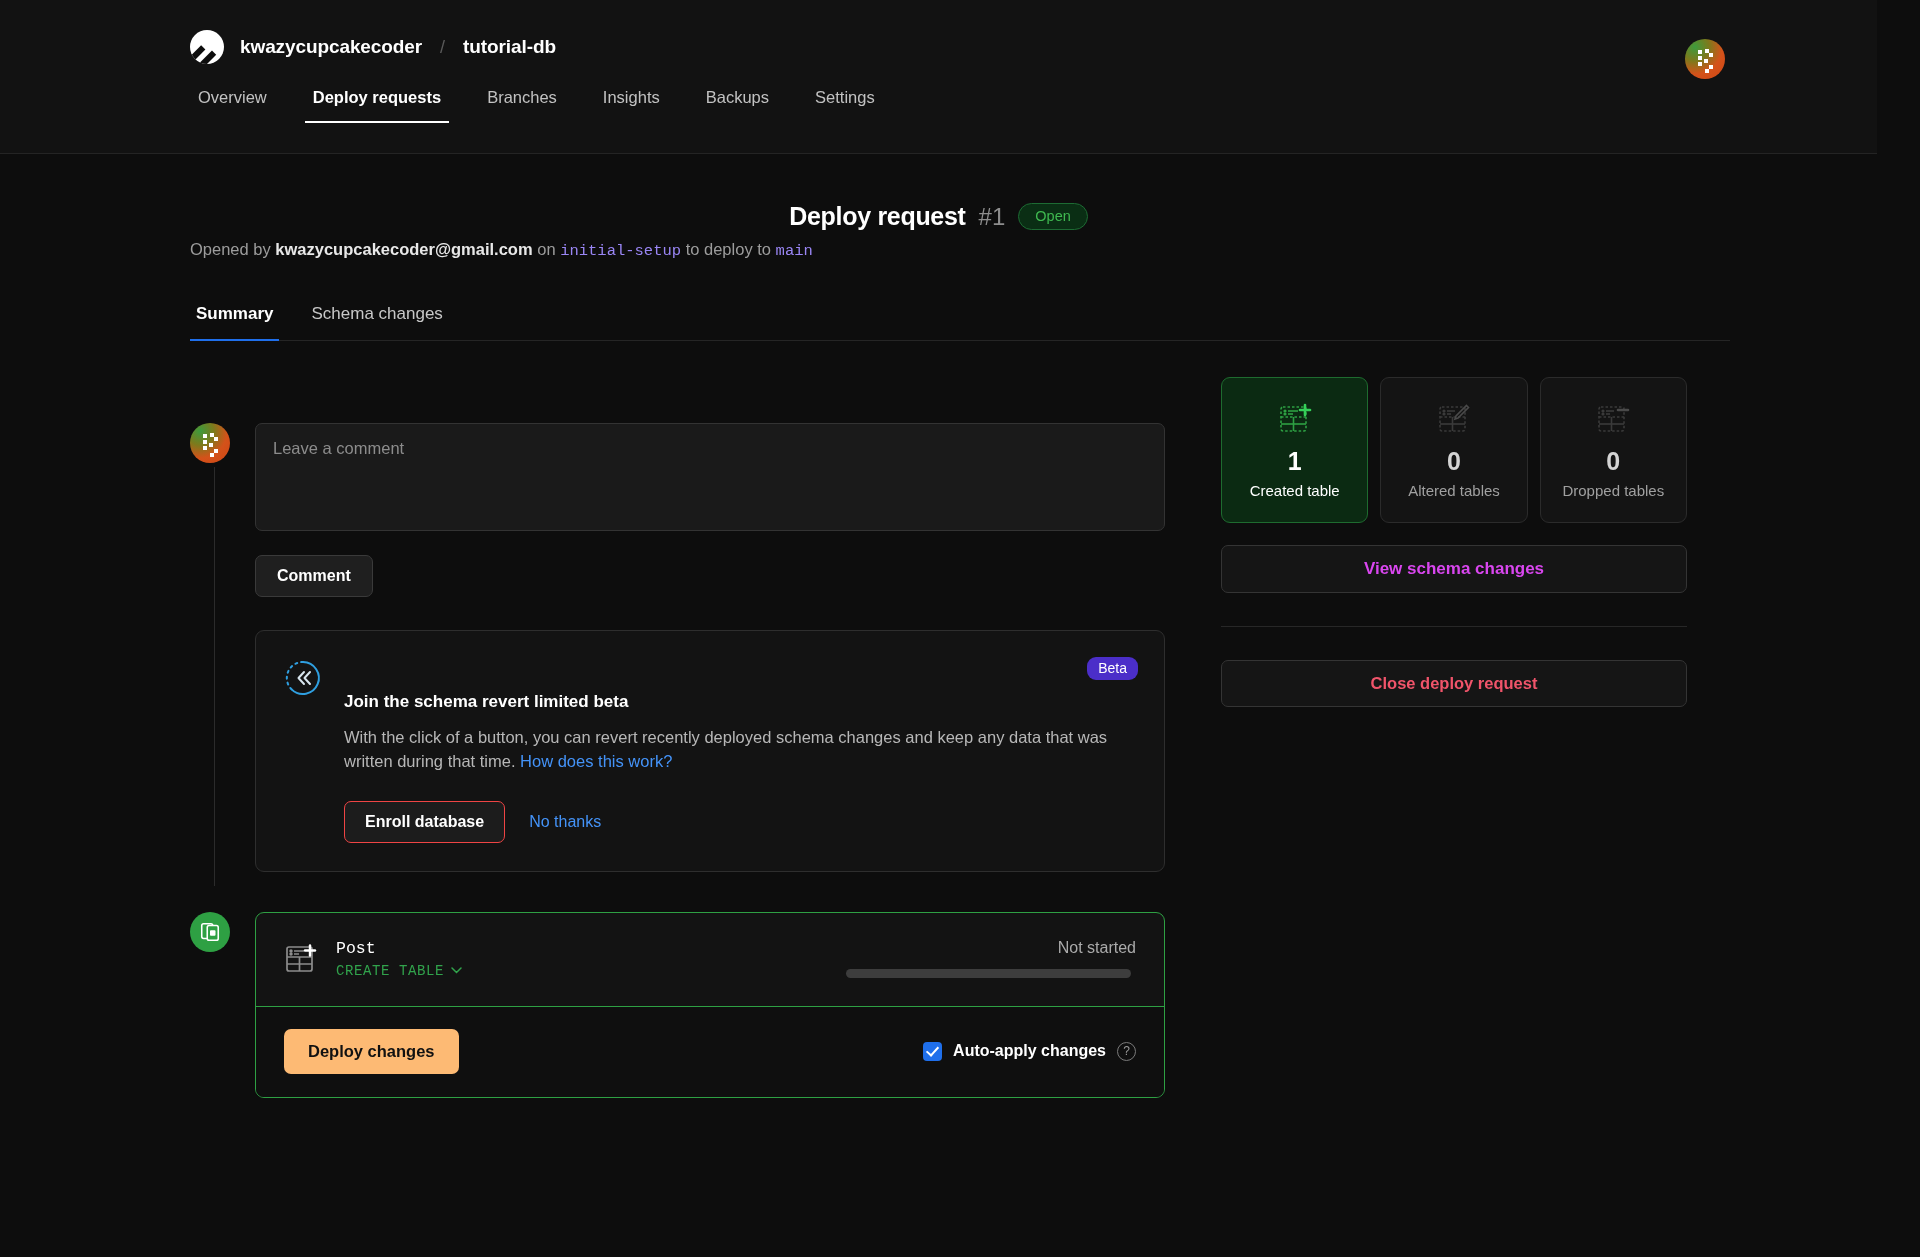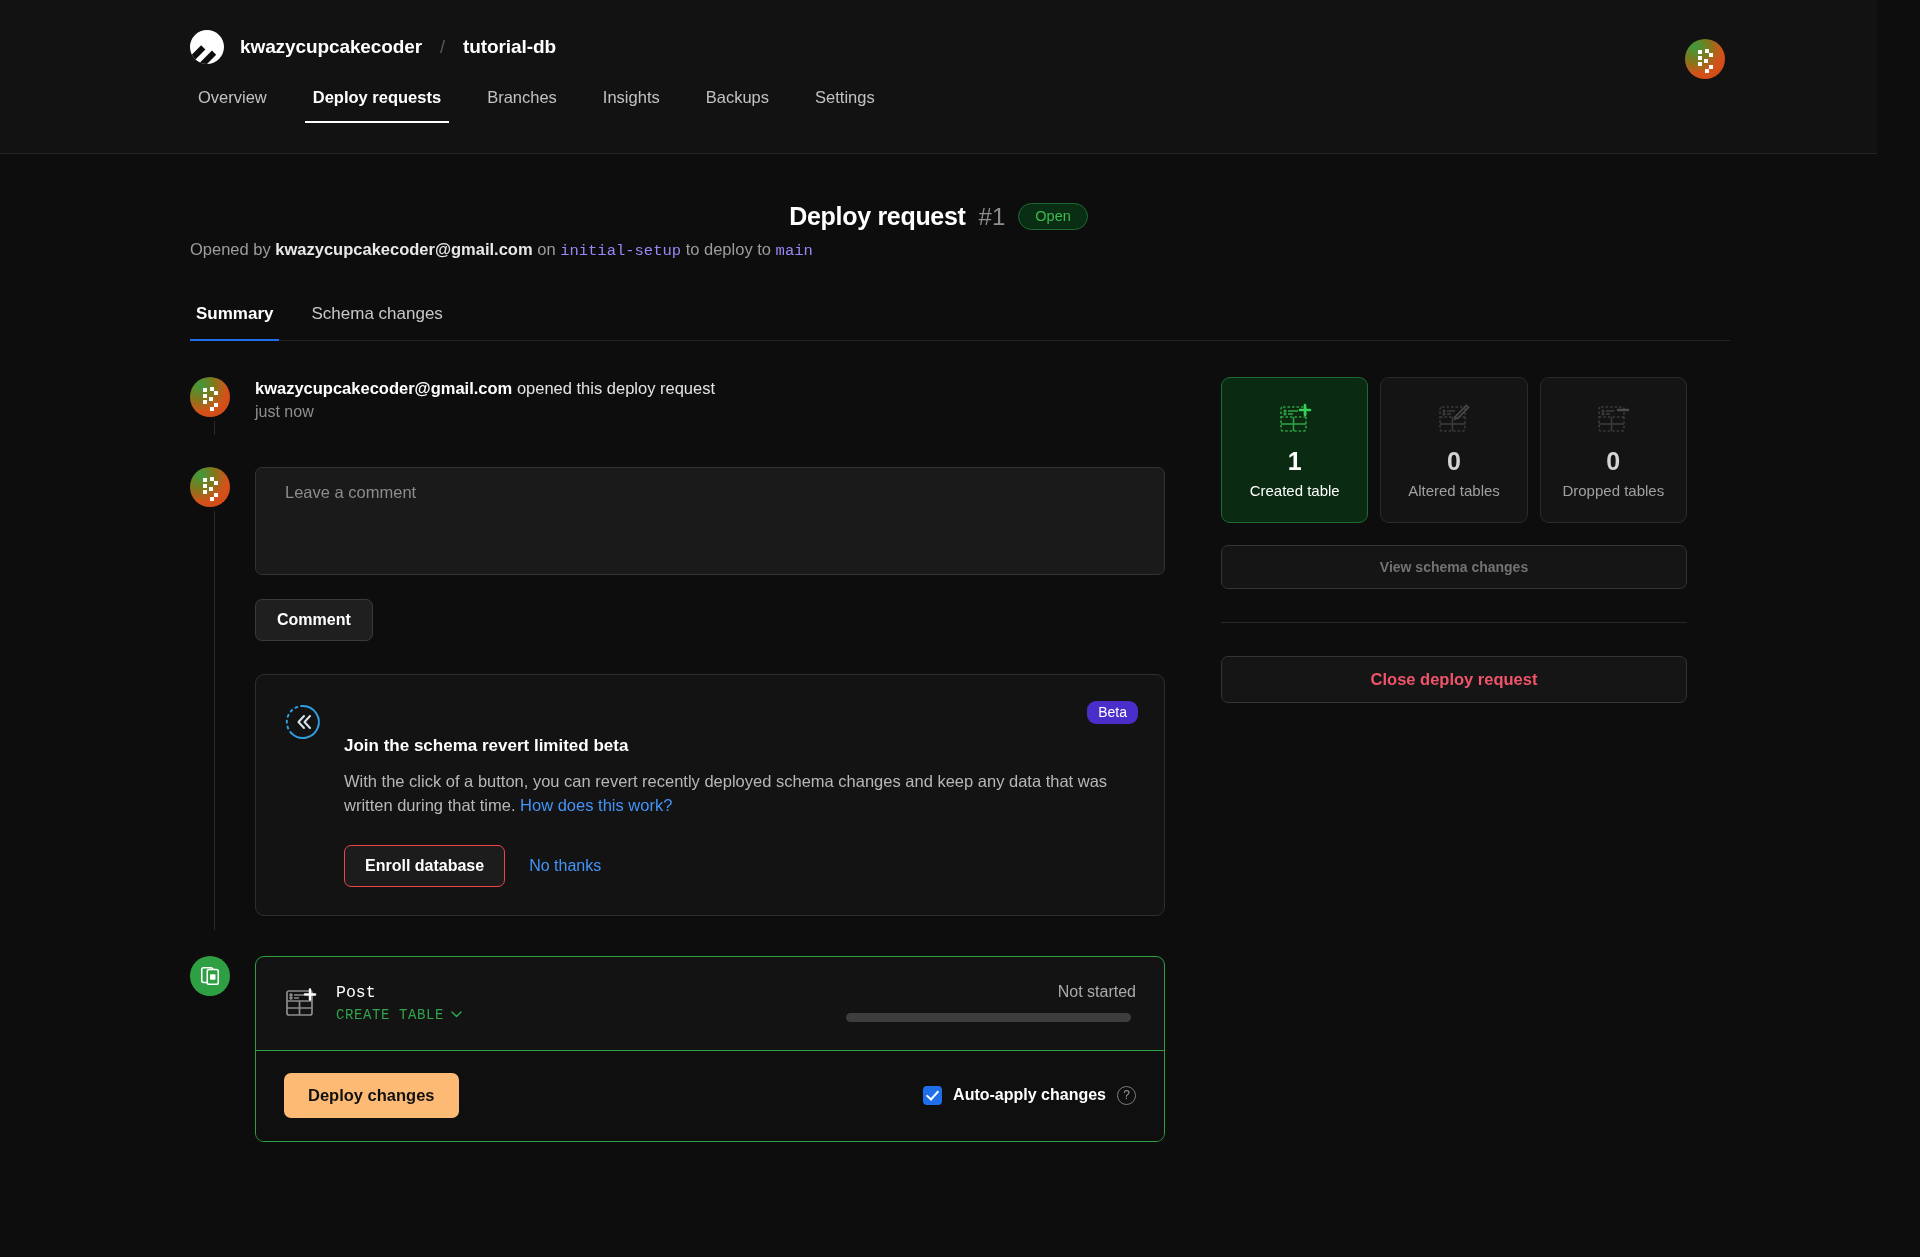--- a/index.html
+++ b/index.html
@@ -192,21 +192,21 @@
   .ev-time { font-size: 16px; color: #8f8f8f; margin-top: 5px; }
 
   .row2 { margin-top: 46px; }
 
   .comment-box {
     width: 910px;
     height: 108px;
     background: #1a1a1a;
     border: 1px solid #333333;
     border-radius: 7px;
-    padding: 15px 29px;
+    padding: 15px 17px;
     color: #8c8c8c;
     font-size: 16.5px;
     font-family: "Liberation Sans", sans-serif;
     resize: none;
     outline: none;
   }
   .comment-box::placeholder { color: #8c8c8c; }
 
   .btn-comment {
     margin-top: 20px;
@@ -370,22 +370,22 @@
   .stat-num { font-size: 25px; font-weight: bold; color: #d4d4d4; margin-top: 9px; }
   .stat-card.hl .stat-num { color: #ffffff; }
   .stat-lbl { font-size: 15px; color: #a0a0a0; margin-top: 4px; }
   .stat-card.hl .stat-lbl { color: #ffffff; }
 
   .btn-outline-full {
     margin-top: 22px;
     width: 100%;
     background: #151515;
     border: 1px solid #343434;
-    color: #737373;
-    font-size: 14px;
+    color: #d946ef;
+    font-size: 17px;
     font-weight: bold;
     padding: 13px 0;
     border-radius: 7px;
     cursor: pointer;
     font-family: "Liberation Sans", sans-serif;
   }
   .divider-r { margin-top: 33px; height: 1px; background: #272727; width: 100%; }
   .btn-danger-full {
     margin-top: 33px;
     width: 100%;
@@ -455,42 +455,20 @@
 
     <div class="subtabs">
       <div class="subtab active">Summary</div>
       <div class="subtab">Schema changes</div>
     </div>
 
     <div class="cols">
 
       <div class="leftcol">
 
-        <div class="tl-item">
-          <div class="tl-rail"></div>
-          <div class="avatar-sm">
-            <div class="kglyph">
-              <i style="left:13px;top:11px"></i>
-                <i style="left:13px;top:17px"></i>
-              <i style="left:13px;top:23px"></i>
-                <i style="left:19px;top:20px"></i>
-              <i style="left:24px;top:14px"></i>
-                <i style="left:24px;top:26px"></i>
-              <i style="left:20px;top:10px"></i>
-                <i style="left:20px;top:30px"></i>
-            </div>
-          </div>
-          <div>
-            <div class="ev-text">
-              <span class="strong">kwazycupcakecoder@gmail.com</span>
-              <span class="plain">opened this deploy request</span>
-            </div>
-            <div class="ev-time">just now</div>
-          </div>
-        </div>
 
         <div class="tl-item row2">
           <div class="tl-rail"></div>
           <div class="avatar-sm">
             <div class="kglyph">
               <i style="left:13px;top:11px"></i>
                 <i style="left:13px;top:17px"></i>
               <i style="left:13px;top:23px"></i>
                 <i style="left:19px;top:20px"></i>
               <i style="left:24px;top:14px"></i>

